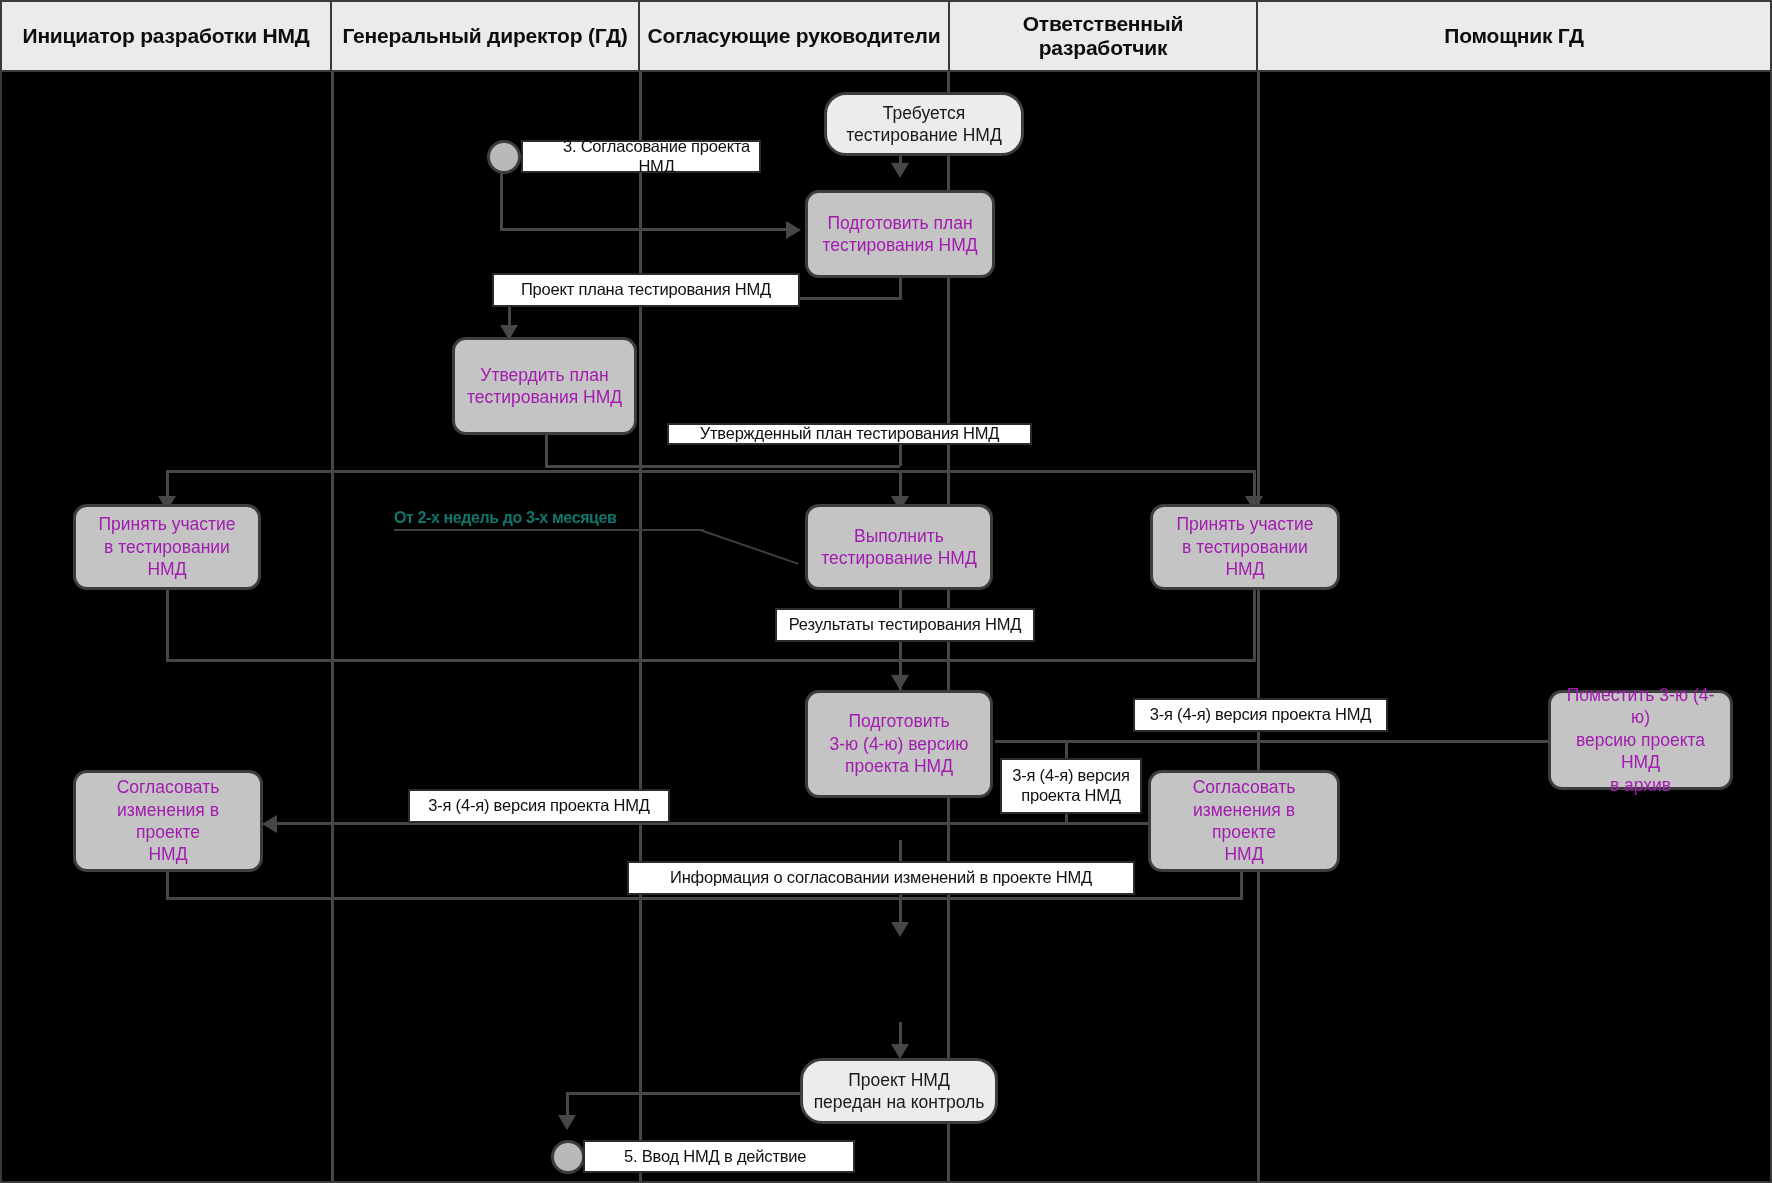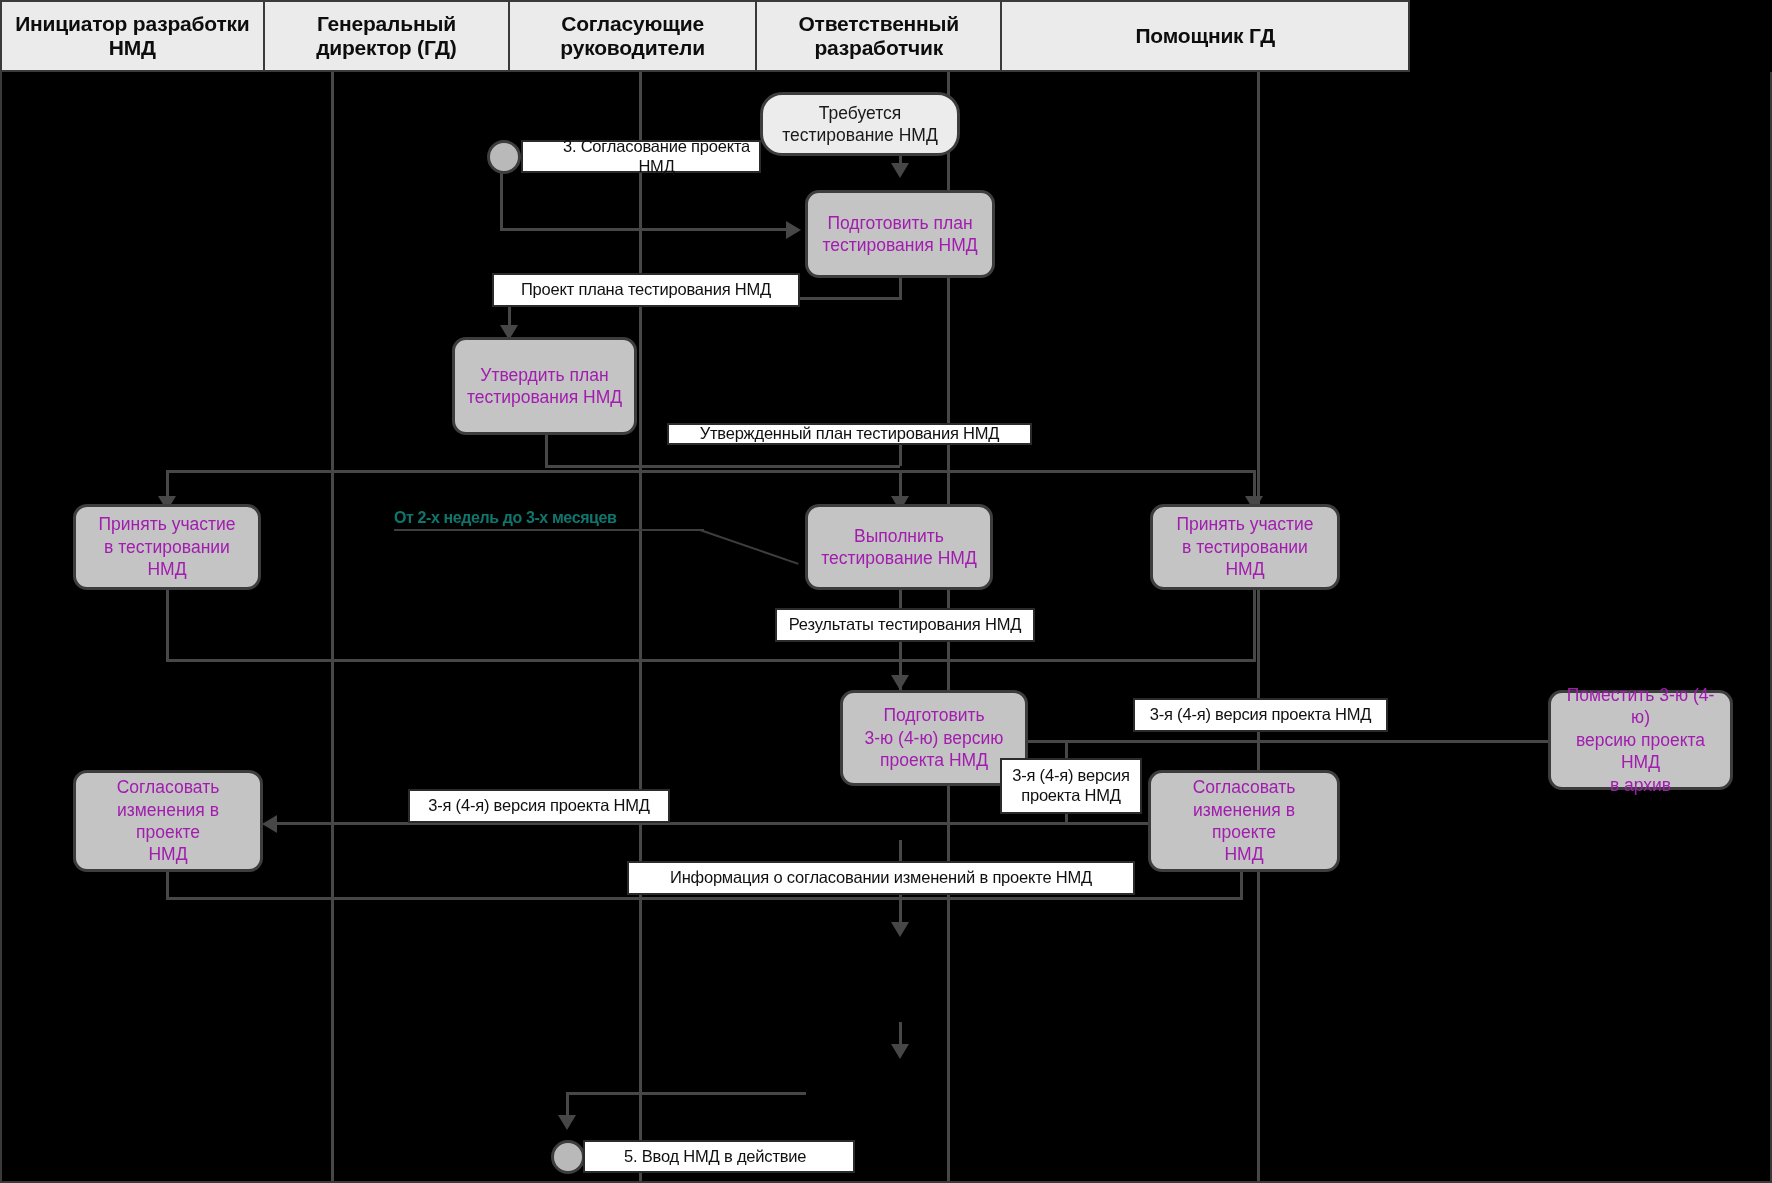--- a/index.html
+++ b/index.html
@@ -13,21 +13,21 @@
     height: 1183px;
     background: #000000;
     font-family: "Liberation Sans", sans-serif;
     overflow: hidden;
   }
 
   
   #lane-header-row {
     position: absolute;
     left: 0; top: 0;
-    width: 1410px; height: 72px;
+    width: 1772px; height: 72px;
     display: flex;
     box-sizing: border-box;
   }
   .lane-header {
     background: #ebebeb;
     border: 2px solid #3a3a3a;
     border-right-width: 1px;
     border-left-width: 1px;
     box-sizing: border-box;
     display: flex;
@@ -238,21 +238,21 @@
   <div class="vline" style="left:899px; top:1022px; height:26px;"></div>
   <div class="arrow-down" style="left:891px; top:1044px;"></div>
 
   <div class="hline" style="left:566px; top:1092px; width:240px;"></div>
   <div class="vline" style="left:566px; top:1092px; height:30px;"></div>
   <div class="arrow-down" style="left:558px; top:1115px;"></div>
 
   <div class="link-node" style="left:487px; top:140px;"></div>
   <div class="doc-label left-align" style="left:521px; top:140px; width:240px; height:33px;">3. Согласование проекта НМД</div>
 
-  <div class="event-box" style="left:760px; top:92px; width:200px; height:64px; white-space:pre-line;">Требуется
+  <div class="event-box" style="left:824px; top:92px; width:200px; height:64px; white-space:pre-line;">Требуется
 тестирование НМД</div>
 
   <div class="task" style="left:805px; top:190px; width:190px; height:88px; white-space:pre-line;">Подготовить план
 тестирования НМД</div>
 
   <div class="doc-label" style="left:492px; top:273px; width:308px; height:34px;text-align:right;">Проект плана тестирования НМД</div>
 
   <div class="task" style="left:452px; top:337px; width:185px; height:98px; white-space:pre-line;">Утвердить план
 тестирования НМД</div>
 
@@ -264,21 +264,21 @@
 в тестировании НМД</div>
 
   <div class="task" style="left:805px; top:504px; width:188px; height:86px; white-space:pre-line;">Выполнить
 тестирование НМД</div>
 
   <div class="task" style="left:1150px; top:504px; width:190px; height:86px; white-space:pre-line;">Принять участие
 в тестировании НМД</div>
 
   <div class="doc-label" style="left:775px; top:608px; width:260px; height:34px;">Результаты тестирования НМД</div>
 
-  <div class="task" style="left:805px; top:690px; width:188px; height:96px; white-space:pre-line;margin-left:35px;">Подготовить
+  <div class="task" style="left:805px; top:690px; width:188px; height:108px; white-space:pre-line;">Подготовить
 3-ю (4-ю) версию
 проекта НМД</div>
 
   <div class="doc-label" style="left:1133px; top:698px; width:255px; height:34px;">3-я (4-я) версия проекта НМД</div>
 
   <div class="task" style="left:1548px; top:690px; width:185px; height:100px; white-space:pre-line;">Поместить 3-ю (4-ю)
 версию проекта НМД
 в архив</div>
 
   <div class="doc-label" style="left:408px; top:789px; width:262px; height:34px;">3-я (4-я) версия проекта НМД</div>
@@ -290,17 +290,19 @@
 изменения в проекте
 НМД</div>
 
   <div class="task" style="left:1148px; top:770px; width:192px; height:102px; white-space:pre-line;">Согласовать
 изменения в проекте
 НМД</div>
 
   <div class="doc-label" style="left:627px; top:861px; width:508px; height:34px;">Информация о согласовании изменений в проекте НМД</div>
 
 
+  <div class="event-box" style="left:800px; top:1058px; width:198px; height:66px; white-space:pre-line;">Проект НМД
+передан на контроль</div>
 
   <div class="link-node" style="left:551px; top:1140px;"></div>
   <div class="doc-label left-align" style="left:583px; top:1140px; width:272px; height:33px;">5. Ввод НМД в действие</div>
 
 </div>
 
 </body></html>

